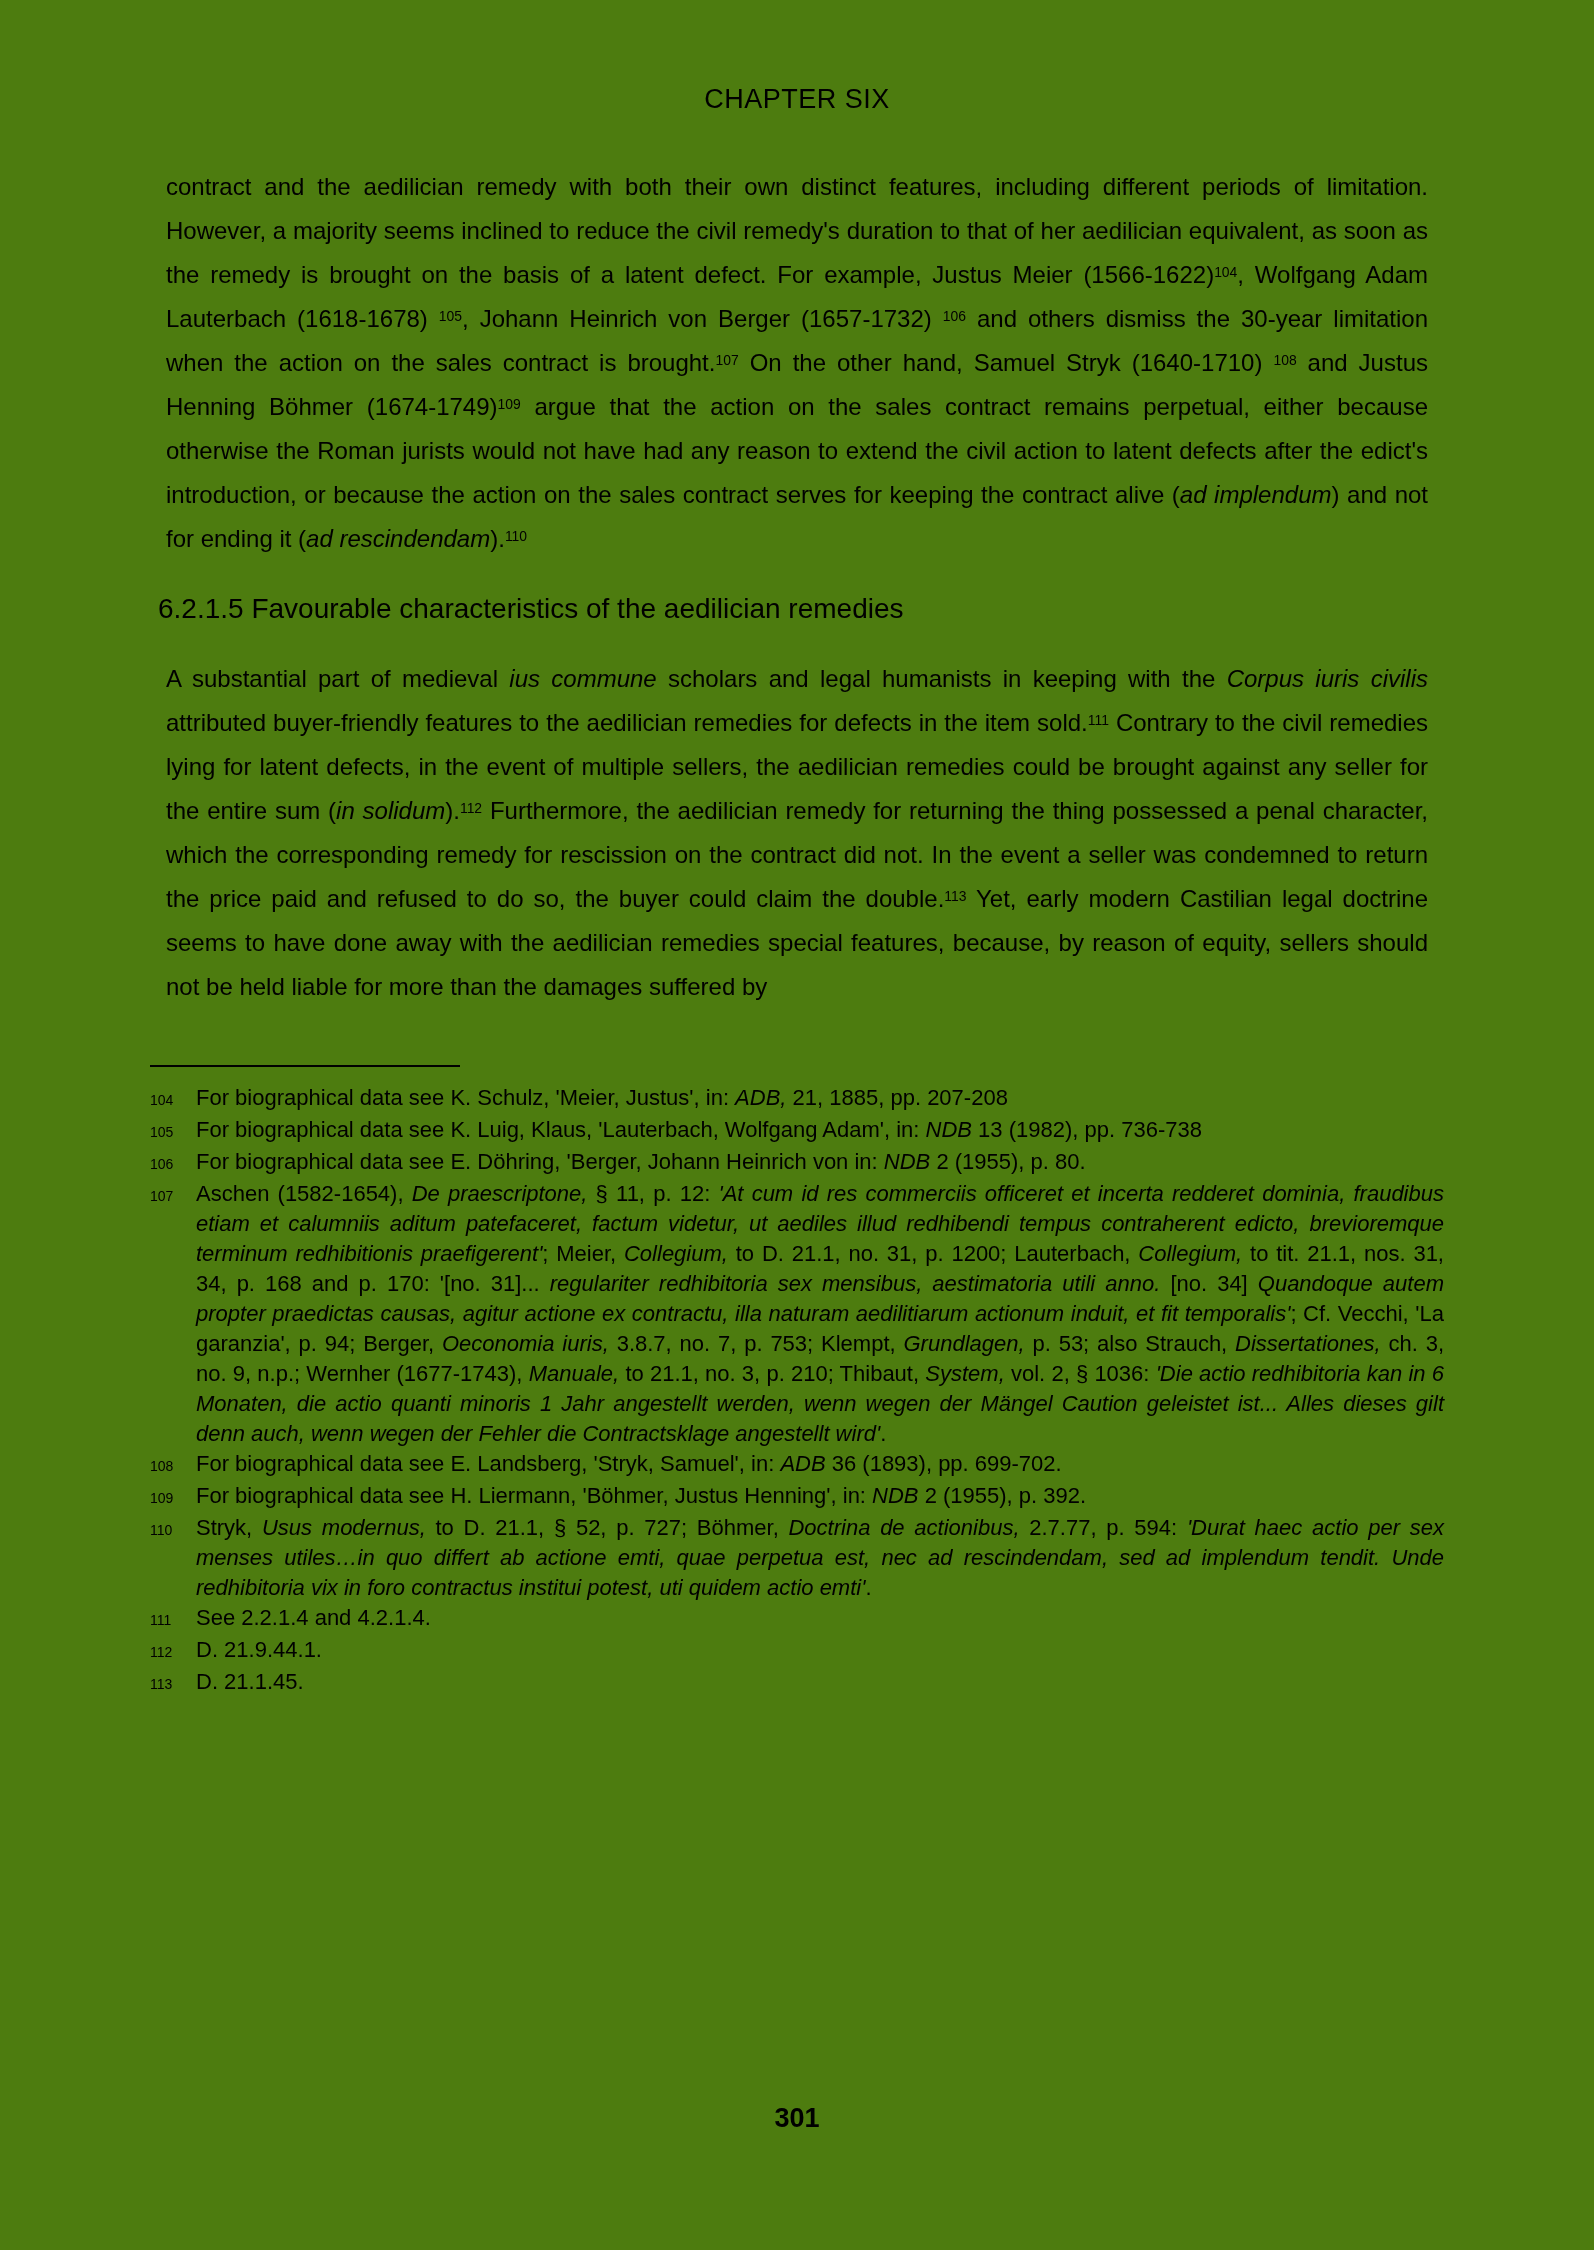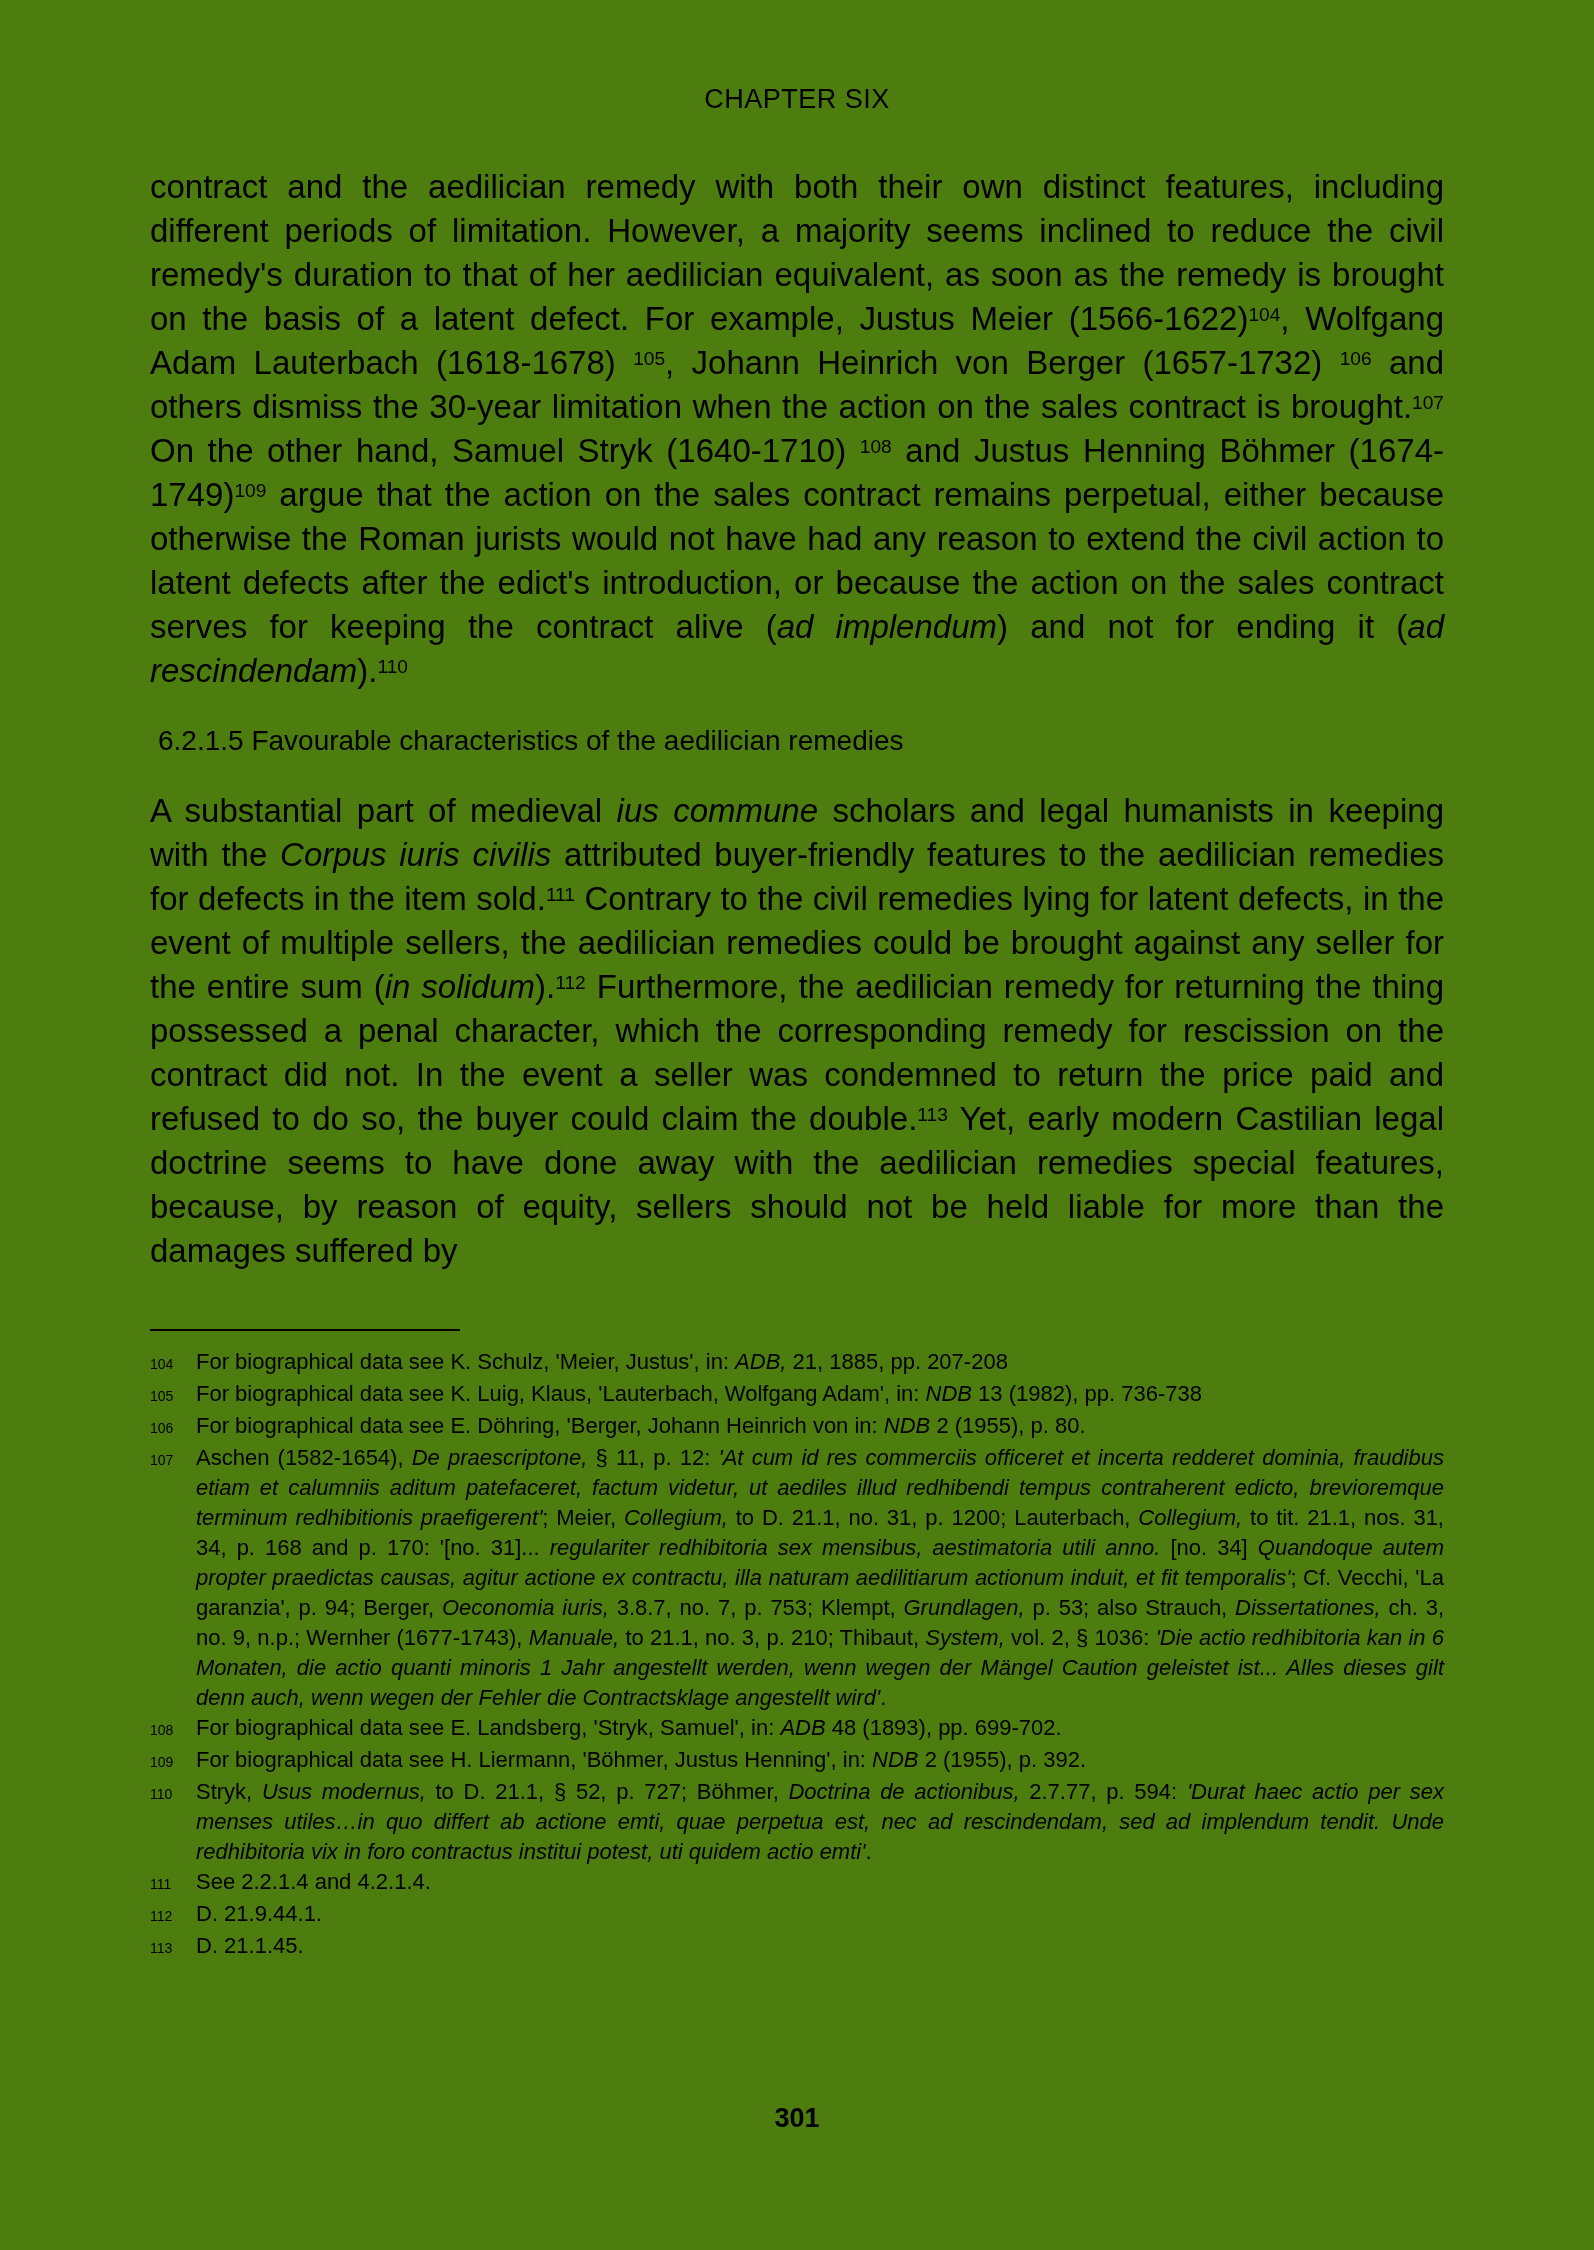--- a/index.html
+++ b/index.html
@@ -15,24 +15,24 @@
     overflow: hidden;
   }
   .chapter-header {
     text-align: center;
     font-size: 27px;
     font-weight: 400;
     margin: 0 0 50px 0;
     letter-spacing: 0.5px;
   }
   .para {
-    font-size: 33px;
+    font-size: 24px;
     line-height: 44px;
     text-align: justify;
-    margin: 0;
+    margin: 16px;
   }
   .para + .section-heading { margin-top: 26px; }
   .section-heading {
     font-size: 28px;
     font-weight: 400;
     line-height: 44px;
     margin: 26px 0 26px 8px;
     text-align: left;
   }
   .para em, .fn-text em { font-style: italic; }
@@ -101,21 +101,21 @@
       <span class="fn-text"><span>For biographical data see E. Döhring, 'Berger, Johann Heinrich von in: </span><em>NDB</em><span> 2 (1955), p. 80.</span></span>
     </div>
 
     <div class="footnote">
       <span class="footnote-num">107</span>
       <span class="fn-text"><span>Aschen (1582-1654), </span><em>De praescriptone,</em><span> § 11, p. 12: </span><em>'At cum id res commerciis officeret et incerta redderet dominia, fraudibus etiam et calumniis aditum patefaceret, factum videtur, ut aediles illud redhibendi tempus contraherent edicto, brevioremque terminum redhibitionis praefigerent'</em><span>; Meier, </span><em>Collegium,</em><span> to D. 21.1, no. 31, p. 1200; Lauterbach, </span><em>Collegium,</em><span> to tit. 21.1, nos. 31, 34, p. 168 and p. 170: '[no. 31]... </span><em>regulariter redhibitoria sex mensibus, aestimatoria utili anno.</em><span> [no. 34] </span><em>Quandoque autem propter praedictas causas, agitur actione ex contractu, illa naturam aedilitiarum actionum induit, et fit temporalis'</em><span>; Cf. Vecchi, 'La garanzia', p. 94; Berger, </span><em>Oeconomia iuris,</em><span> 3.8.7, no. 7, p. 753; Klempt, </span><em>Grundlagen,</em><span> p. 53; also Strauch, </span><em>Dissertationes,</em><span> ch. 3, no. 9, n.p.; Wernher (1677-1743), </span><em>Manuale,</em><span> to 21.1, no. 3, p. 210; Thibaut, </span><em>System,</em><span> vol. 2, § 1036: </span><em>'Die actio redhibitoria kan in 6 Monaten, die actio quanti minoris 1 Jahr angestellt werden, wenn wegen der Mängel Caution geleistet ist... Alles dieses gilt denn auch, wenn wegen der Fehler die Contractsklage angestellt wird'</em><span>.</span></span>
     </div>
 
     <div class="footnote">
       <span class="footnote-num">108</span>
-      <span class="fn-text"><span>For biographical data see E. Landsberg, 'Stryk, Samuel', in: </span><em>ADB</em><span> 48 (1893), pp. 699-702.</span></span>
+      <span class="fn-text"><span>For biographical data see E. Landsberg, 'Stryk, Samuel', in: </span><em>ADB</em><span> 36 (1893), pp. 699-702.</span></span>
     </div>
 
     <div class="footnote">
       <span class="footnote-num">109</span>
       <span class="fn-text"><span>For biographical data see H. Liermann, 'Böhmer, Justus Henning', in: </span><em>NDB</em><span> 2 (1955), p. 392.</span></span>
     </div>
 
     <div class="footnote">
       <span class="footnote-num">110</span>
       <span class="fn-text"><span>Stryk, </span><em>Usus modernus,</em><span> to D. 21.1, § 52, p. 727; Böhmer, </span><em>Doctrina de actionibus,</em><span> 2.7.77, p. 594: </span><em>'Durat haec actio per sex menses utiles…in quo differt ab actione emti, quae perpetua est, nec ad rescindendam, sed ad implendum tendit. Unde redhibitoria vix in foro contractus institui potest, uti quidem actio emti'</em><span>.</span></span>

